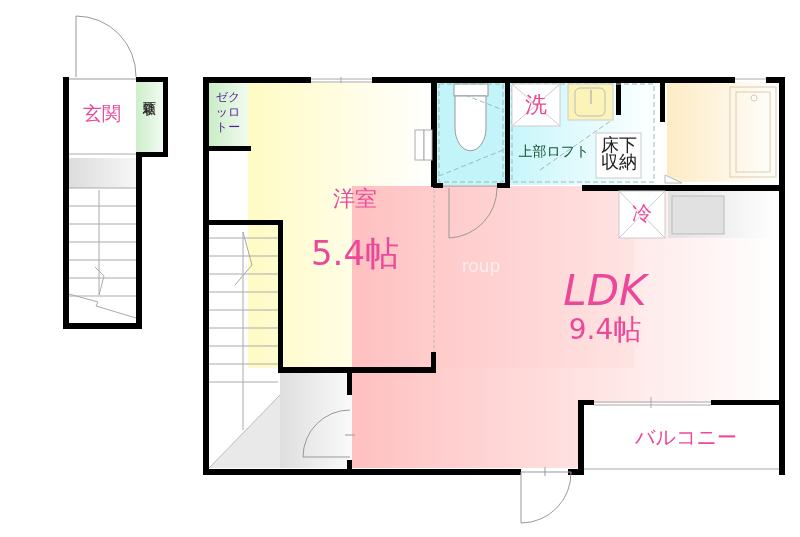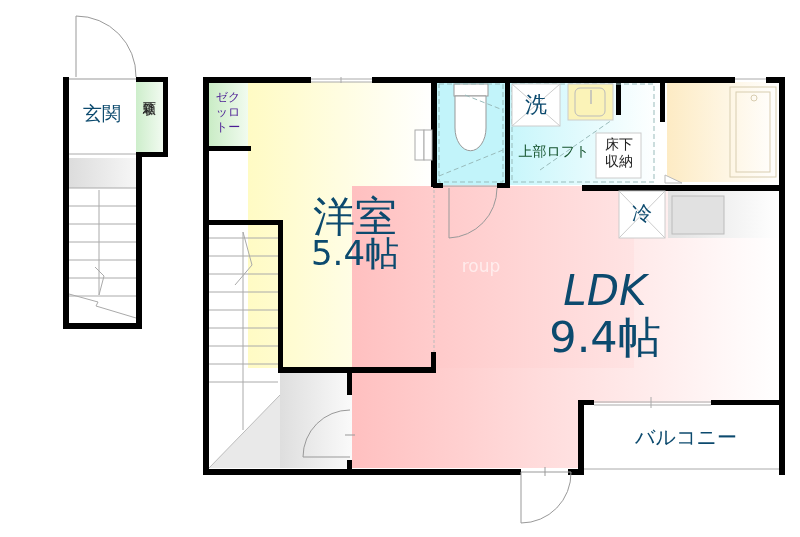--- a/index.html
+++ b/index.html
@@ -1,19 +1,19 @@
 <!DOCTYPE html>
 <html><head>
 <meta charset="utf-8">
 <style>
   html, body { margin: 0; padding: 0; background: #ffffff; }
   body { width: 800px; height: 537px; position: relative; overflow: hidden;
          font-family: "DejaVu Sans", "Liberation Sans", sans-serif; color: #111; }
   .room { position: absolute; box-sizing: border-box; }
-  .label { position: absolute; text-align: center; line-height: 1; color: #0c4a6e; white-space: nowrap; }
+  .label { position: absolute; text-align: center; line-height: 1; color: #ec4899; white-space: nowrap; }
   .vlabel { position: absolute; writing-mode: vertical-rl; text-orientation: upright; line-height: 1; color: #222; }
   svg.overlay { position: absolute; left: 0; top: 0; width: 800px; height: 537px; pointer-events: none; }
 </style>
 </head>
 <body>
 
 <div class="room" style="left:68px;top:82px;width:68px;height:72px;background:#fff;"></div>
 <div class="room" style="left:136px;top:82px;width:28px;height:70px;background:linear-gradient(90deg,#cdeecb,#f3fbf2);"></div>
 
 <div class="room" style="left:68px;top:158px;width:68px;height:30px;background:linear-gradient(90deg,#dcdcdc,#f6f6f6);"></div>
@@ -204,30 +204,30 @@
 
 <div class="label" style="left:74px;top:104px;width:56px;font-size:19px;">玄関</div>
 <div class="vlabel" style="left:143px;top:92px;font-size:13px;">下駄箱</div>
 
 <div style="position:absolute;left:211px;top:90px;width:34px;font-size:12px;line-height:15px;text-align:center;color:#4c1d95;">
   <div>ゼク</div>
   <div>ッロ</div>
   <div>トー</div>
 </div>
 
-<div class="label" style="left:300px;top:196px;width:110px;font-size:42px;">洋室</div>
+<div class="label" style="left:300px;top:188px;width:110px;font-size:22px;">洋室</div>
 <div class="label" style="left:290px;top:236px;width:130px;font-size:34px;">5.4帖</div>
 
 <div class="label" style="left:518px;top:94px;width:36px;font-size:22px;">洗</div>
 <div class="label" style="left:512px;top:144px;width:84px;font-size:14px;color:#14532d;">上部ロフト</div>
-<div style="position:absolute;left:597px;top:136px;width:44px;font-size:14px;line-height:17px;text-align:center;color:#222;">
+<div style="position:absolute;left:597px;top:136px;width:44px;font-size:18px;line-height:17px;text-align:center;color:#222;">
   <div>床下</div>
   <div>収納</div>
 </div>
 
 <div class="label" style="left:622px;top:203px;width:40px;font-size:20px;">冷</div>
 
 <div class="label" style="left:530px;top:270px;width:150px;font-size:42px;font-style:italic;">LDK</div>
-<div class="label" style="left:520px;top:316px;width:170px;font-size:43px;">9.4帖</div>
+<div class="label" style="left:520px;top:316px;width:170px;font-size:28px;">9.4帖</div>
 
 <div class="label" style="left:456px;top:258px;width:50px;font-size:17px;color:rgba(255,255,255,0.6);">roup</div>
 
 <div class="label" style="left:606px;top:427px;width:160px;font-size:20px;">バルコニー</div>
 
 </body></html>

